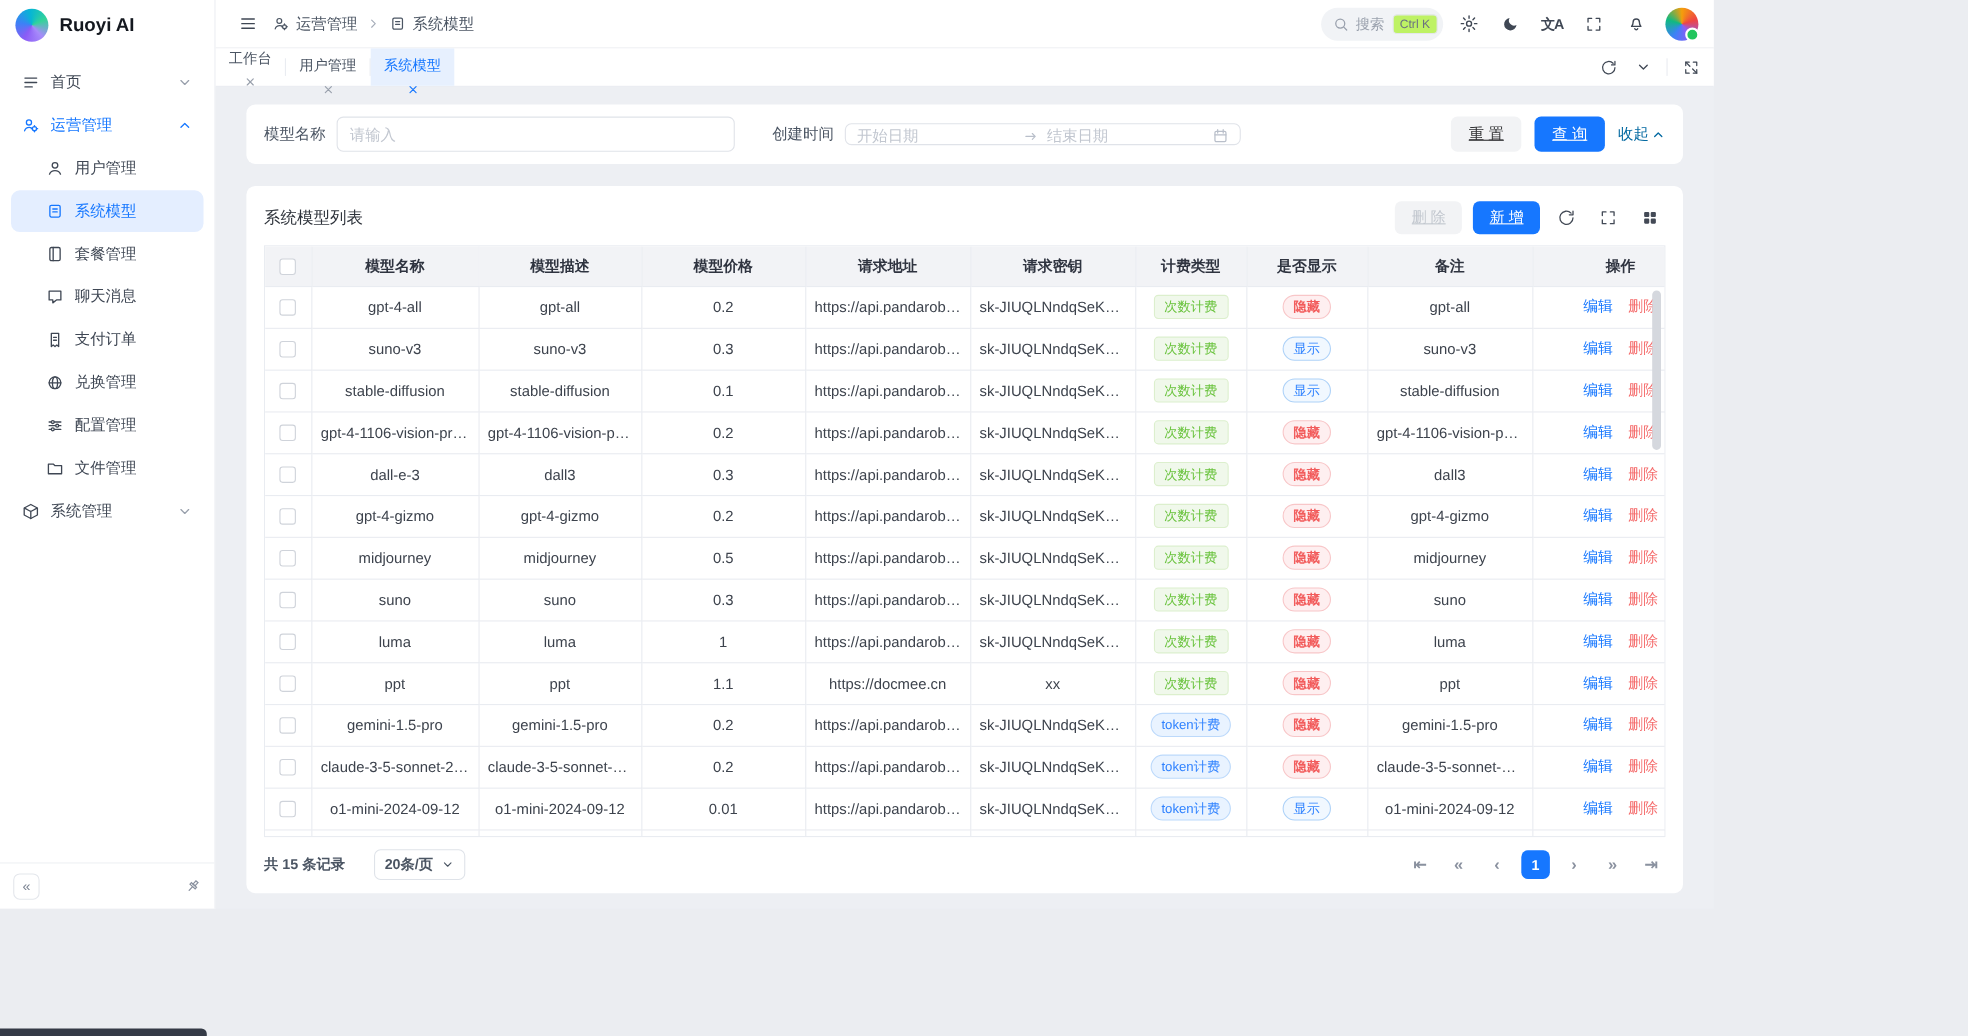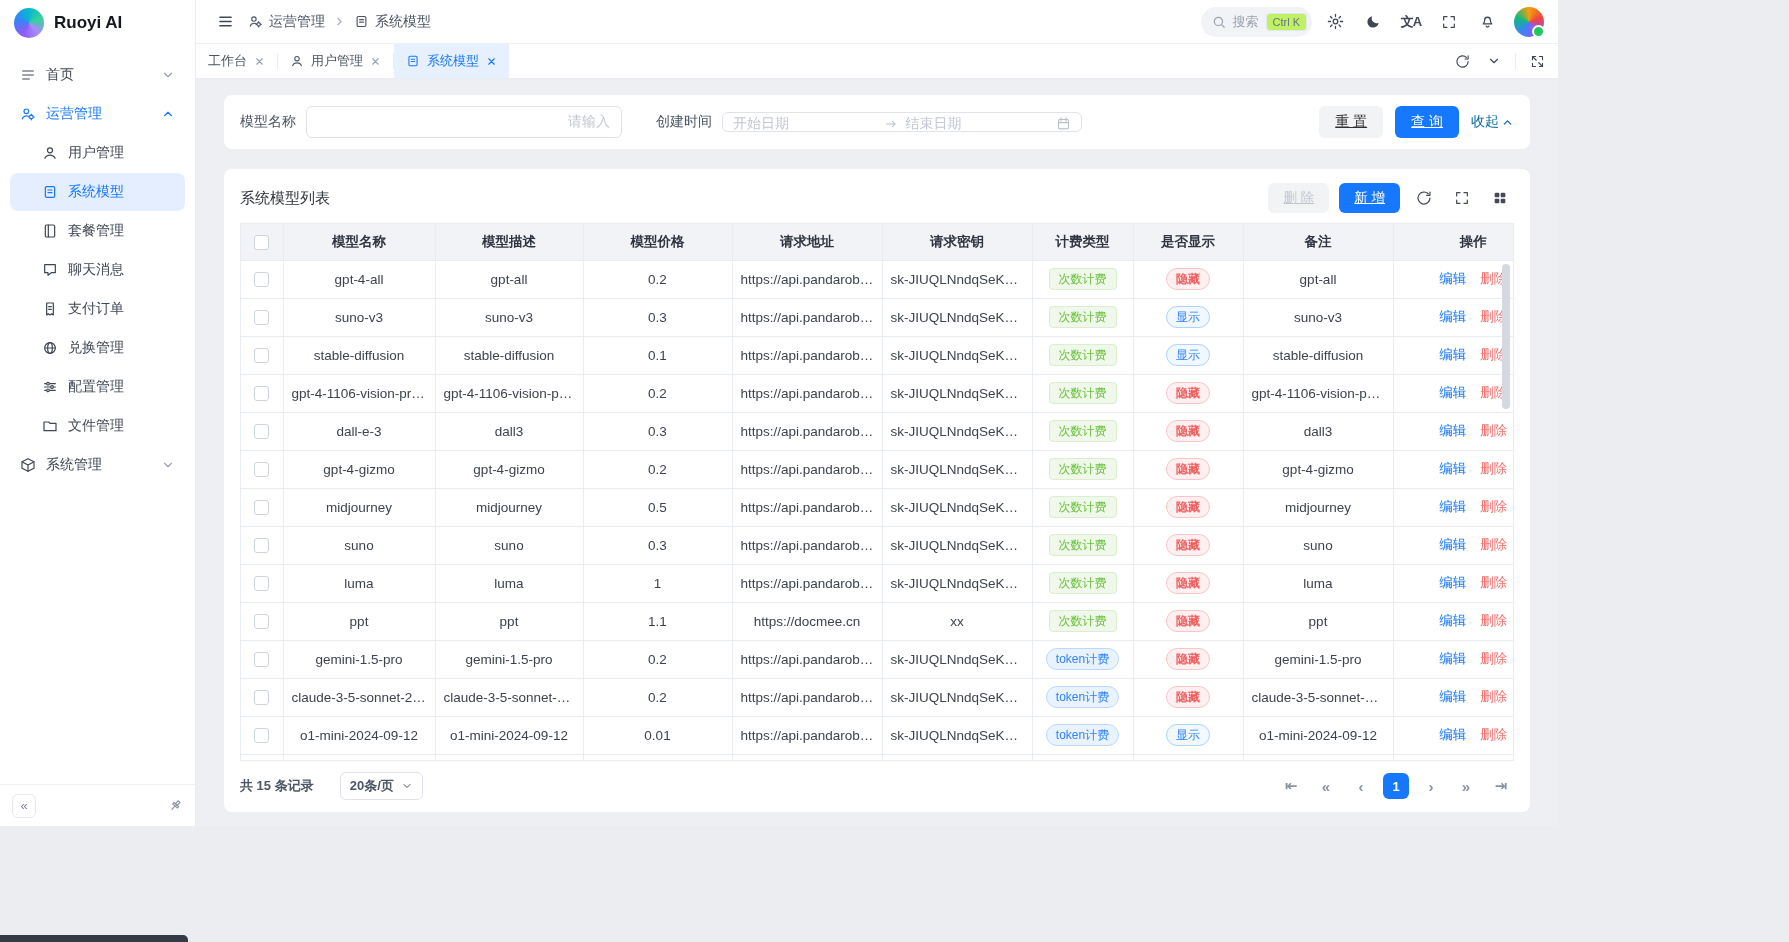--- a/index.html
+++ b/index.html
@@ -35,35 +35,35 @@
   .crumb { display:flex; align-items:center; gap:6px; color:#4b5563; font-size:14px; cursor:pointer; }
   .crumb-sep { color:#a6adb9; display:flex; }
   .spacer { flex:1; }
   .search-pill { height:30px; border-radius:15px; background:#f1f3f6; display:flex; align-items:center; gap:7px; padding:0 5px 0 11px; color:#9aa1ad; cursor:pointer; font-size:13px; }
   .kbd { background:#bef264; border:1px solid #e4e7ec; border-radius:4px; font-size:11px; padding:2px 6px; color:#6b7280; }
   .translate-glyph { font-size:13px; font-weight:700; color:#3f4754; letter-spacing:-1px; }
   .avatar { width:30px; height:30px; border-radius:50%; background:conic-gradient(#f59e0b,#ef4444,#8b5cf6,#3b82f6,#10b981,#f59e0b); position:relative; cursor:pointer; margin-left:4px; }
   .avatar::after { content:""; position:absolute; right:-1px; bottom:-1px; width:9px; height:9px; background:#22c55e; border:2px solid #fff; border-radius:50%; }
 
   .tabbar { height:35px; background:#fff; display:flex; align-items:stretch; border-bottom:1px solid #e9ecf1; padding-right:6px; }
-  .tab { display:flex; align-items:center; gap:7px; padding:0 12px; font-size:13px; color:#4b5563; cursor:pointer; }
+  .tab { display:flex; align-items:center; gap:7px; padding:0 12px; font-size:13px; color:#4b5563; cursor:pointer;flex-direction:column; }
   .tab .x { color:#9aa1ad; display:flex; }
   .tab.active { background:#e7f0fe; color:#1677ff; }
   .tab.active .x { color:#1677ff; }
   .tab-divider { width:1px; background:#e9ecf1; margin:9px 0; }
   .tab-tools { margin-left:auto; display:flex; align-items:center; gap:2px; }
   .tool-divider { width:1px; background:#e9ecf1; height:16px; margin:0 4px; }
 
   
   .content { flex:1; padding:16px 28px 14px; display:flex; flex-direction:column; gap:20px; min-height:0; }
   .card { background:#fff; border-radius:8px; }
 
   .filter-card { padding:11px 16px; display:flex; align-items:center; gap:10px; }
   .f-label { color:#4b5563; white-space:nowrap; }
-  .f-input { width:316px; height:32px; border:1px solid #e0e3e9; border-radius:6px; padding:0 11px; font-size:14px; color:#333; outline:none; background:#fff; font-family:Liberation Serif, serif;text-align:right; }
+  .f-input { width:362px; height:32px; border:1px solid #e0e3e9; border-radius:6px; padding:0 11px; font-size:14px; color:#333; outline:none; background:#fff; font-family:Liberation Sans, sans-serif; }
   .f-input::placeholder, .f-range input::placeholder { color:#c2c7d0; }
   .f-gap { width:14px; }
   .f-range { width:360px; height:20px; border:1px solid #e0e3e9; border-radius:6px; display:flex; align-items:flex-end; padding:0 10px; gap:8px; color:#b9bfca; }
   .f-range input { border:none; outline:none; flex:1; min-width:0; font-size:14px; font-family:inherit; color:#333; background:transparent; }
   .btn { height:32px; padding:0 16px; border-radius:6px; font-size:14px; border:none; display:inline-flex; align-items:center; justify-content:center; cursor:pointer; font-family:inherit; white-space:nowrap;text-decoration:underline; }
   .btn-reset { background:#f2f3f5; color:#303133; }
   .btn-primary { background:#1677ff; color:#fff; }
   .btn-disabled { background:#f2f3f5; color:#c1c6ce; cursor:not-allowed; }
   .collapse-link { display:flex; align-items:center; gap:2px; color:#0369a1; cursor:pointer; font-weight:400; white-space:nowrap; }
   .filter-actions { margin-left:auto; display:flex; align-items:center; gap:12px; }

